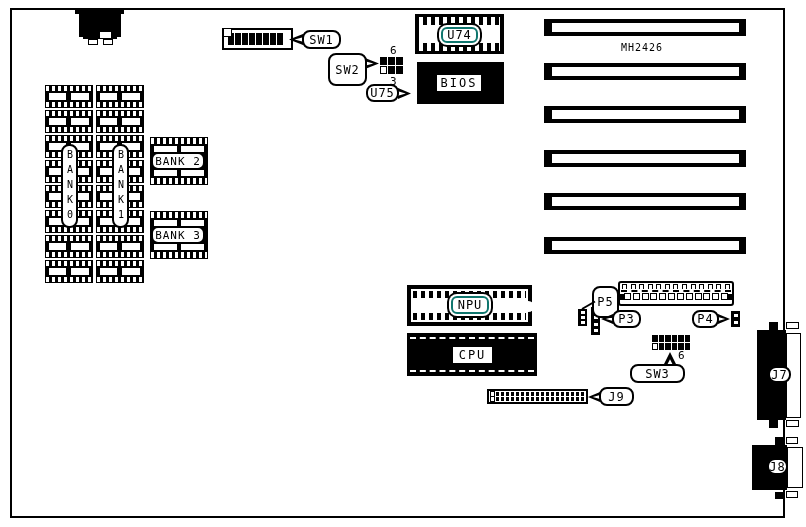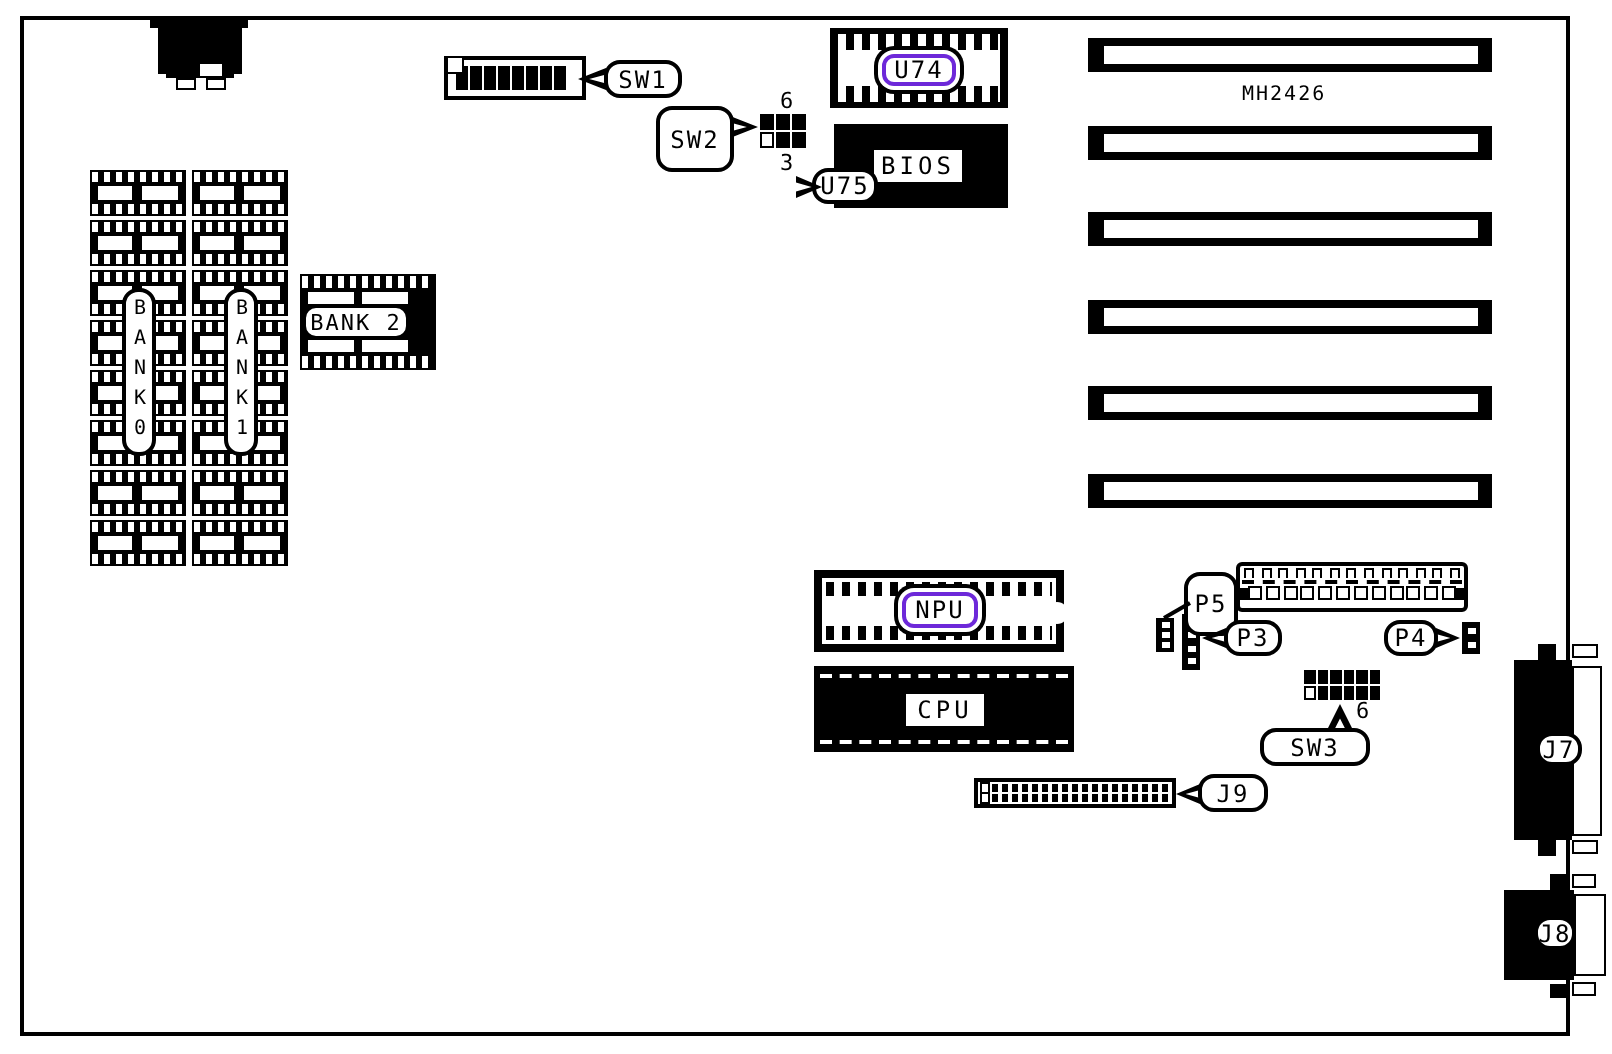--- a/index.html
+++ b/index.html
@@ -52,21 +52,21 @@
   
   .npu-chip{position:absolute;background:#fff;border:4px solid #000;box-sizing:border-box;}
   .npu-chip .pins{position:absolute;left:2px;right:2px;height:7px;
     background:repeating-linear-gradient(90deg,#000 0 4px,#fff 4px 8px);}
   .npu-notch{position:absolute;right:-6px;top:12px;width:11px;height:11px;background:#fff;border-radius:50%;}
   
   .cpu-chip{position:absolute;background:#000;}
   .cpu-chip::before,.cpu-chip::after{content:"";position:absolute;left:3px;right:3px;border-top:2px dashed #fff;}
   .cpu-chip::before{top:4px;}
   .cpu-chip::after{bottom:4px;}
-  .chip-label{position:absolute;background:#fff;border:2px solid #6d28d9;border-radius:6px;
+  .chip-label{position:absolute;background:#fff;border:2px solid #0f766e;border-radius:6px;
     display:flex;align-items:center;justify-content:center;font-size:12px;letter-spacing:1px;z-index:3;box-sizing:border-box;}
   .double{box-shadow:0 0 0 2px #fff,0 0 0 4px #000;}
   .boxtext{position:absolute;background:#fff;color:#000;font-size:12px;letter-spacing:2px;
     display:flex;align-items:center;justify-content:center;z-index:3;}
   
   .sw1-box{position:absolute;background:#fff;border:2px solid #000;box-sizing:border-box;
     display:flex;align-items:center;gap:1px;padding:0 4px;}
   .sw1-cell{width:6px;height:12px;background:#000;flex:none;}
   .sw1-cell:first-child{background:#fff;box-shadow:inset 0 0 0 1px #000;}
   .sw1-notch{position:absolute;left:-1px;top:-2px;width:7px;height:7px;background:#fff;border:1px solid #000;}
@@ -141,21 +141,21 @@
       <div class="sw-cell"></div>
       <div class="sw-cell"></div>
       <div class="sw-cell"></div>
       <div class="sw-cell"></div>
       <div class="sw-cell"></div>
       <div class="sw-cell"></div>
     </div>
   <div class="pin-num" style="left:390px;top:45px;">6</div>
   <div class="pin-num" style="left:390px;top:76px;">3</div>
 
-  <div class="callout" style="left:366px;top:84px;width:33px;height:18px;margin-left:40px;">U75</div>
+  <div class="callout" style="left:366px;top:84px;width:33px;height:18px;">U75</div>
   <div class="tail right" style="left:398px;top:88px;width:13px;height:11px;"></div>
 
   <div class="dip" style="left:415px;top:14px;width:89px;height:40px;">
     <div class="pins"></div>
     <div class="body"></div>
     <div class="pins"></div>
   </div>
   <div class="chip-label double" style="left:441px;top:27px;width:37px;height:16px;">U74</div>
 
   <div class="abs ink" style="left:417px;top:62px;width:87px;height:42px;"></div>
@@ -177,22 +177,25 @@
       <div class="mem-chip"></div>
       <div class="mem-chip"></div>
       <div class="mem-chip"></div>
       <div class="mem-chip"></div>
       <div class="mem-chip"></div>
       <div class="mem-chip"></div>
     </div>
   <div class="vlabel" style="left:61px;top:144px;width:17px;height:84px;">BANK0</div>
   <div class="vlabel" style="left:112px;top:144px;width:17px;height:84px;">BANK1</div>
 
-  <div class="bank-chip" style="left:150px;top:137px;padding-left:10px;">
+  <div class="bank-chip" style="left:150px;top:137px;">
     <div class="bank-label" style="top:15px;">BANK 2</div>
+  </div>
+  <div class="bank-chip" style="left:150px;top:211px;">
+    <div class="bank-label" style="top:15px;">BANK 3</div>
   </div>
 
   <div class="slot-stack" style="left:544px;top:19px;">
       <div class="slot"></div>
       <div class="slot"></div>
       <div class="slot"></div>
       <div class="slot"></div>
       <div class="slot"></div>
       <div class="slot"></div>
     </div>

